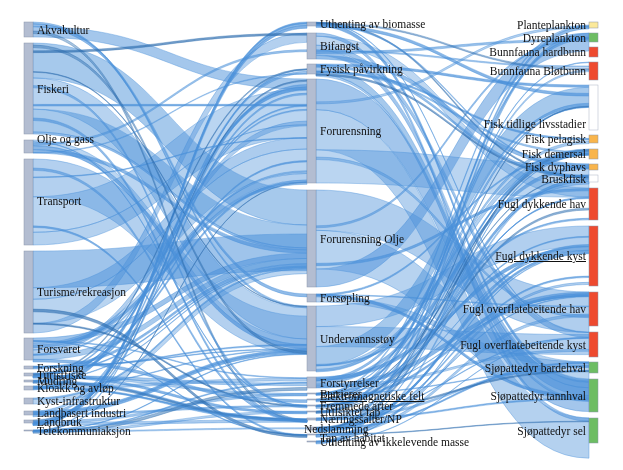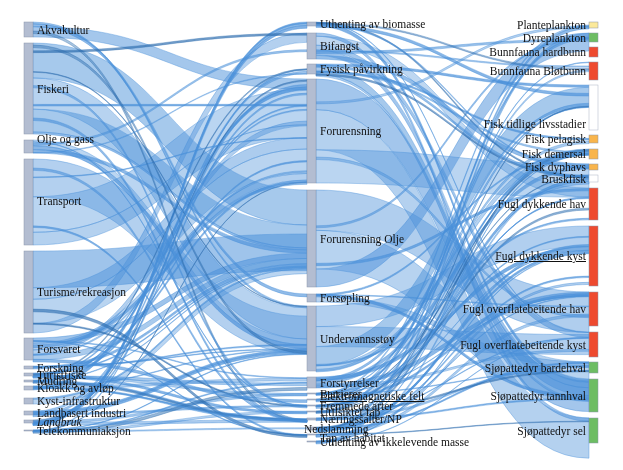--- a/index.html
+++ b/index.html
@@ -236,21 +236,21 @@
     <div class="lbl" style="top: 133px; left: 37px;">Olje og gass</div>
     <div class="lbl" style="top: 195px; left: 37px;">Transport</div>
     <div class="lbl" style="top: 286px; left: 37px;">Turisme/rekreasjon</div>
     <div class="lbl" style="top: 343px; left: 37px;">Forsvaret</div>
     <div class="lbl" style="top: 361.5px; left: 37px;">Forskning</div>
     <div class="lbl" style="top: 368.5px; left: 37px;">Turistfiske</div>
     <div class="lbl" style="top: 375px; left: 37px;">Mudring</div>
     <div class="lbl" style="top: 382px; left: 37px;">Kloakk og avløp</div>
     <div class="lbl" style="top: 395px; left: 37px;">Kyst-infrastruktur</div>
     <div class="lbl" style="top: 407px; left: 37px;">Landbasert industri</div>
-    <div class="lbl" style="top: 415.5px; left: 37px; font-style: italic;">Landbruk</div>
+    <div class="lbl" style="top: 415.5px; left: 37px;">Landbruk</div>
     <div class="lbl" style="top: 424.5px; left: 37px;">Telekommuniaksjon</div>
     <div class="lbl" style="top: 18px; left: 320px;">Uthenting av biomasse</div>
     <div class="lbl" style="top: 40px; left: 320px;">Bifangst</div>
     <div class="lbl" style="top: 63px; left: 320px; text-align: right;">Fysisk påvirkning</div>
     <div class="lbl" style="top: 125px; left: 320px;">Forurensning</div>
     <div class="lbl" style="top: 232.5px; left: 320px;">Forurensning Olje</div>
     <div class="lbl" style="top: 292px; left: 320px;">Forsøpling</div>
     <div class="lbl" style="top: 332.5px; left: 320px;">Undervannsstøy</div>
     <div class="lbl" style="top: 376.5px; left: 320px;">Forstyrrelser</div>
     <div class="lbl" style="top: 387.5px; left: 320px;">Barrierer</div>

